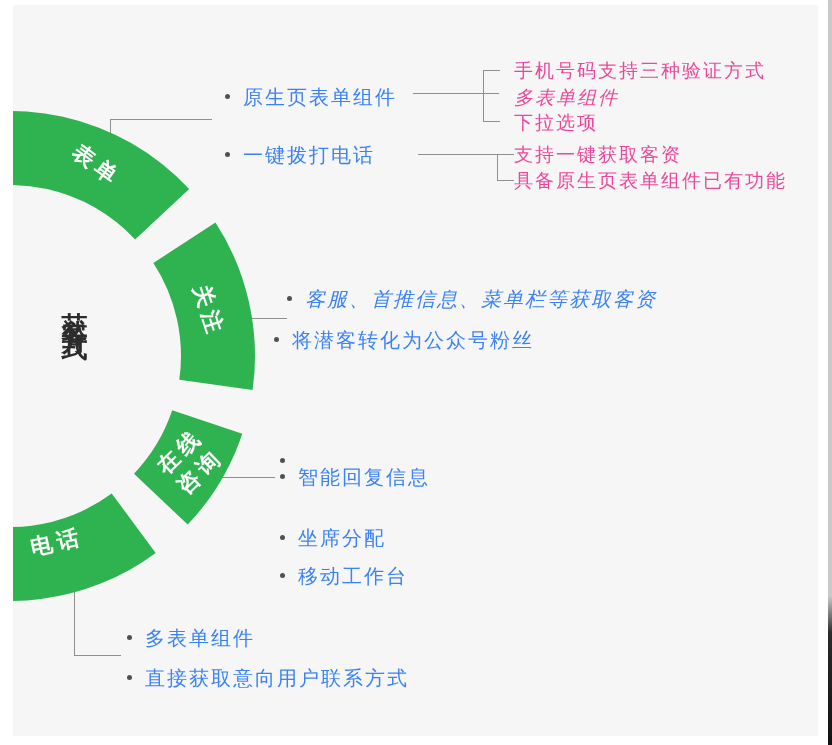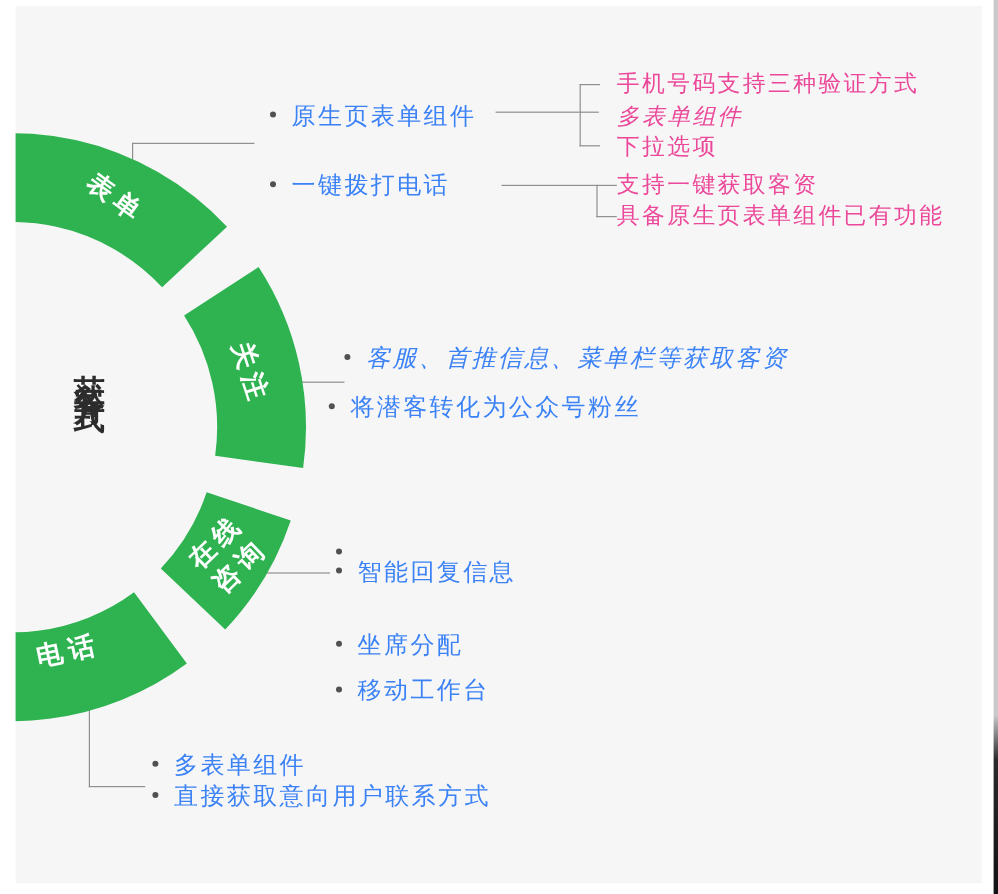--- a/index.html
+++ b/index.html
@@ -99,15 +99,15 @@
 
   <div class="item" style="left:287px;top:287px;font-style:italic;"><span class="dot"></span><span>客服、首推信息、菜单栏等获取客资</span></div>
   <div class="item" style="left:274px;top:328px;"><span class="dot"></span><span>将潜客转化为公众号粉丝</span></div>
 
   <div class="item" style="left:280px;top:449px;"><span class="dot"></span></div>
   <div class="item" style="left:280px;top:465px;"><span class="dot"></span><span>智能回复信息</span></div>
   <div class="item" style="left:280px;top:526px;"><span class="dot"></span><span>坐席分配</span></div>
   <div class="item" style="left:280px;top:564px;"><span class="dot"></span><span>移动工作台</span></div>
 
   <div class="item" style="left:127px;top:626px;"><span class="dot"></span><span>多表单组件</span></div>
-  <div class="item" style="left:127px;top:652px;"><span class="dot"></span><span>直接获取意向用户联系方式</span></div>
+  <div class="item" style="left:127px;top:666px;"><span class="dot"></span><span>直接获取意向用户联系方式</span></div>
 
 </div>
 
 </body></html>

